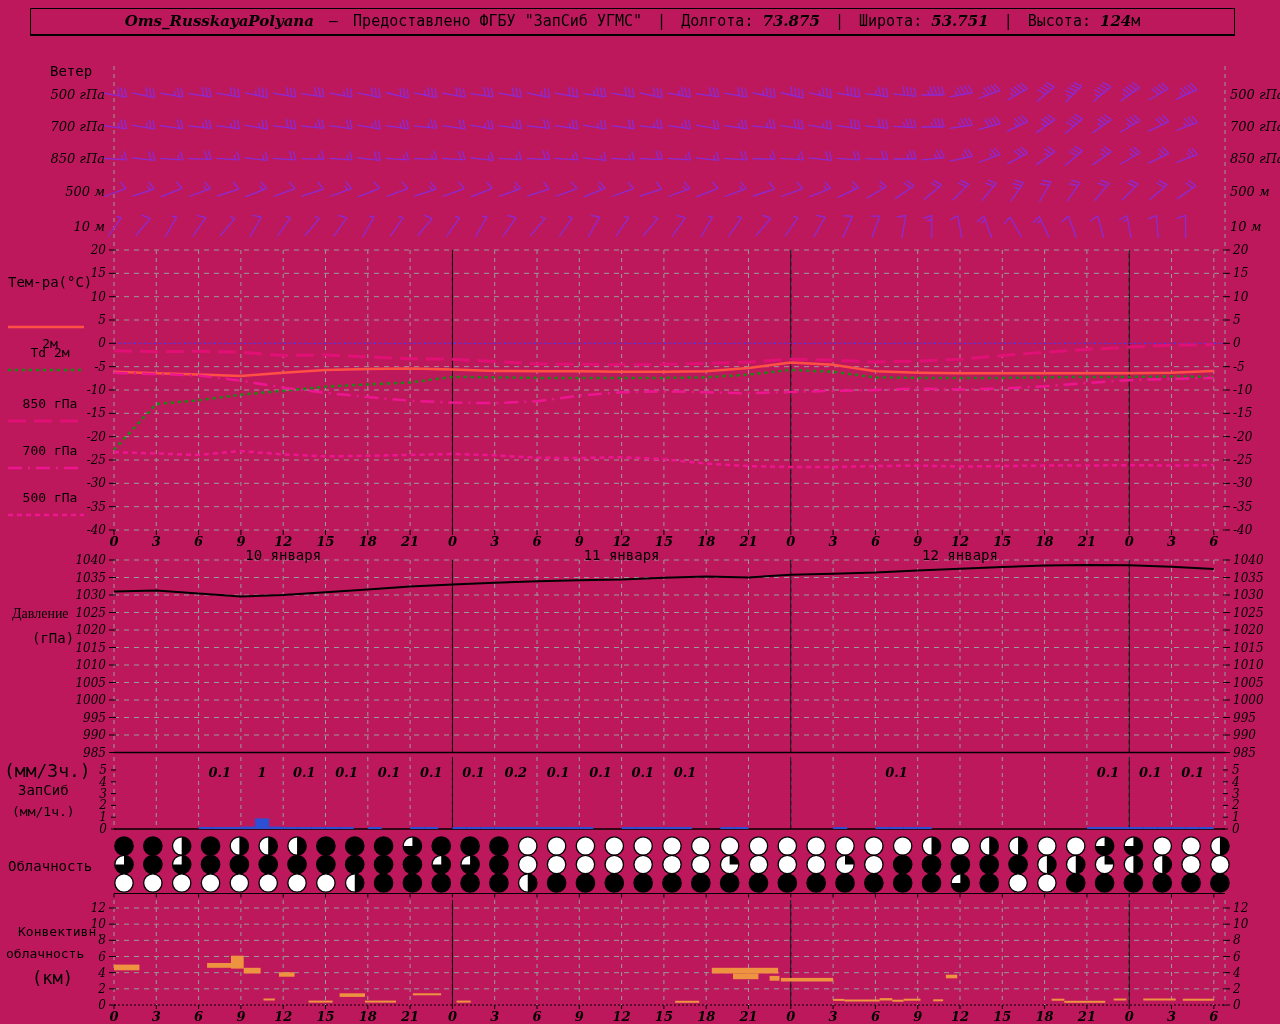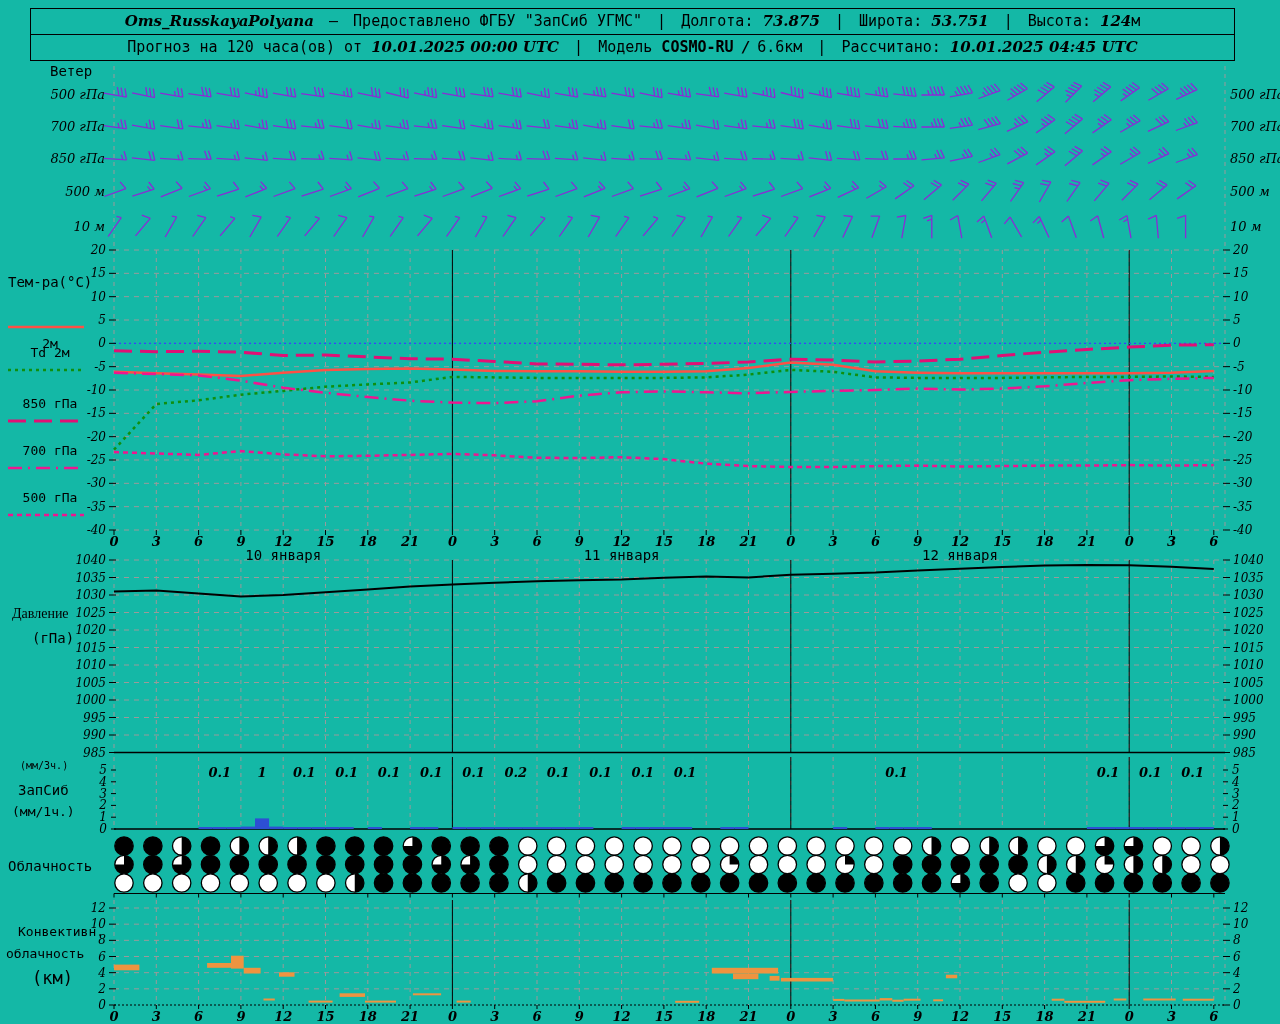--- a/index.html
+++ b/index.html
@@ -1,16 +1,16 @@
 <!DOCTYPE html>
 <html><head>
 <meta charset="utf-8">
 <style>
   html,body{margin:0;padding:0;background:#fff;}
-  #app{position:relative;width:1280px;height:1024px;background:#14b8a6;overflow:hidden;
+  #app{position:relative;width:1280px;height:1024px;background:#be185d;overflow:hidden;
        font-family:"DejaVu Sans Mono",monospace;color:#000;}
   
   #hdr{position:absolute;left:30px;top:8px;width:1203px;border:1px solid #000;}
   .hrow{height:25px;line-height:25px;text-align:center;font-size:15px;white-space:nowrap;overflow:hidden;}
   .hrow1{border-bottom:1px solid #000;}
   .bi{font-family:"DejaVu Serif",serif;font-style:italic;font-weight:bold;}
   .b{font-weight:bold;}
   .sep{padding:0 6px;}
   
   .slbl{position:absolute;font-size:14px;white-space:nowrap;}
@@ -40,32 +40,20 @@
       <span class="sep">|</span>
       <span>Долгота:</span>
       <span class="bi">73.875</span>
       <span class="sep">|</span>
       <span>Широта:</span>
       <span class="bi">53.751</span>
       <span class="sep">|</span>
       <span>Высота:</span>
       <span class="bi">124</span><span>м</span>
     </div>
-    <div class="hrow">
-      <span>Прогноз на 120 часа(ов) от</span>
-      <span class="bi">10.01.2025 00:00 UTC</span>
-      <span class="sep">|</span>
-      <span>Модель</span>
-      <span class="b">COSMO-RU</span>
-      <span class="bi">/</span>
-      <span>6.6км</span>
-      <span class="sep">|</span>
-      <span>Рассчитано:</span>
-      <span class="bi">10.01.2025 04:45 UTC</span>
-    </div>
   </div>
 
   <div class="slbl" style="left:50px;top:63px;">Ветер</div>
   <div class="lvl" style="left:25px;top:87px;">500 гПа</div>
   <div class="lvl" style="left:25px;top:119px;">700 гПа</div>
   <div class="lvl" style="left:25px;top:151px;">850 гПа</div>
   <div class="lvl" style="left:25px;top:184px;">500 м</div>
   <div class="lvl" style="left:25px;top:219px;">10 м</div>
   <div class="lvlr" style="left:1230px;top:87px;">500 гПа</div>
   <div class="lvlr" style="left:1230px;top:119px;">700 гПа</div>
@@ -91,21 +79,21 @@
       <line x1="0" y1="3" x2="76" y2="3" stroke="#ee1690" stroke-width="2.5" stroke-dasharray="14 6 2 6"></line>
     </svg>
   <div class="legitem" style="left:0;top:490px;">500 гПа</div>
   <svg class="legline" style="top:512px;" width="76" height="6">
       <line x1="0" y1="3" x2="76" y2="3" stroke="#ee1690" stroke-width="2.5" stroke-dasharray="5 4"></line>
     </svg>
 
   <div class="slbl" style="left:12px;top:606px;font-family:Liberation Serif, serif;">Давление</div>
   <div class="slbl" style="left:32px;top:630px;">(гПа)</div>
 
-  <div class="slbl" style="left:20px;top:760px;font-size:10px;">(мм/3ч.)</div>
+  <div class="slbl" style="left:4px;top:760px;font-size:18px;">(мм/3ч.)</div>
   <div class="slbl" style="left:18px;top:782px;">ЗапСиб</div>
   <div class="slbl" style="left:12px;top:804px;font-size:13px;">(мм/1ч.)</div>
 
   <div class="slbl" style="left:8px;top:858px;">Облачность</div>
 
   <div class="slbl" style="left:18px;top:924px;font-size:13px;">Конвективн.</div>
   <div class="slbl" style="left:6px;top:946px;font-size:13px;">облачность</div>
   <div class="slbl" style="left:32px;top:968px;font-size:17px;">(км)</div>
 
   <svg id="chart" width="1280" height="1024">

